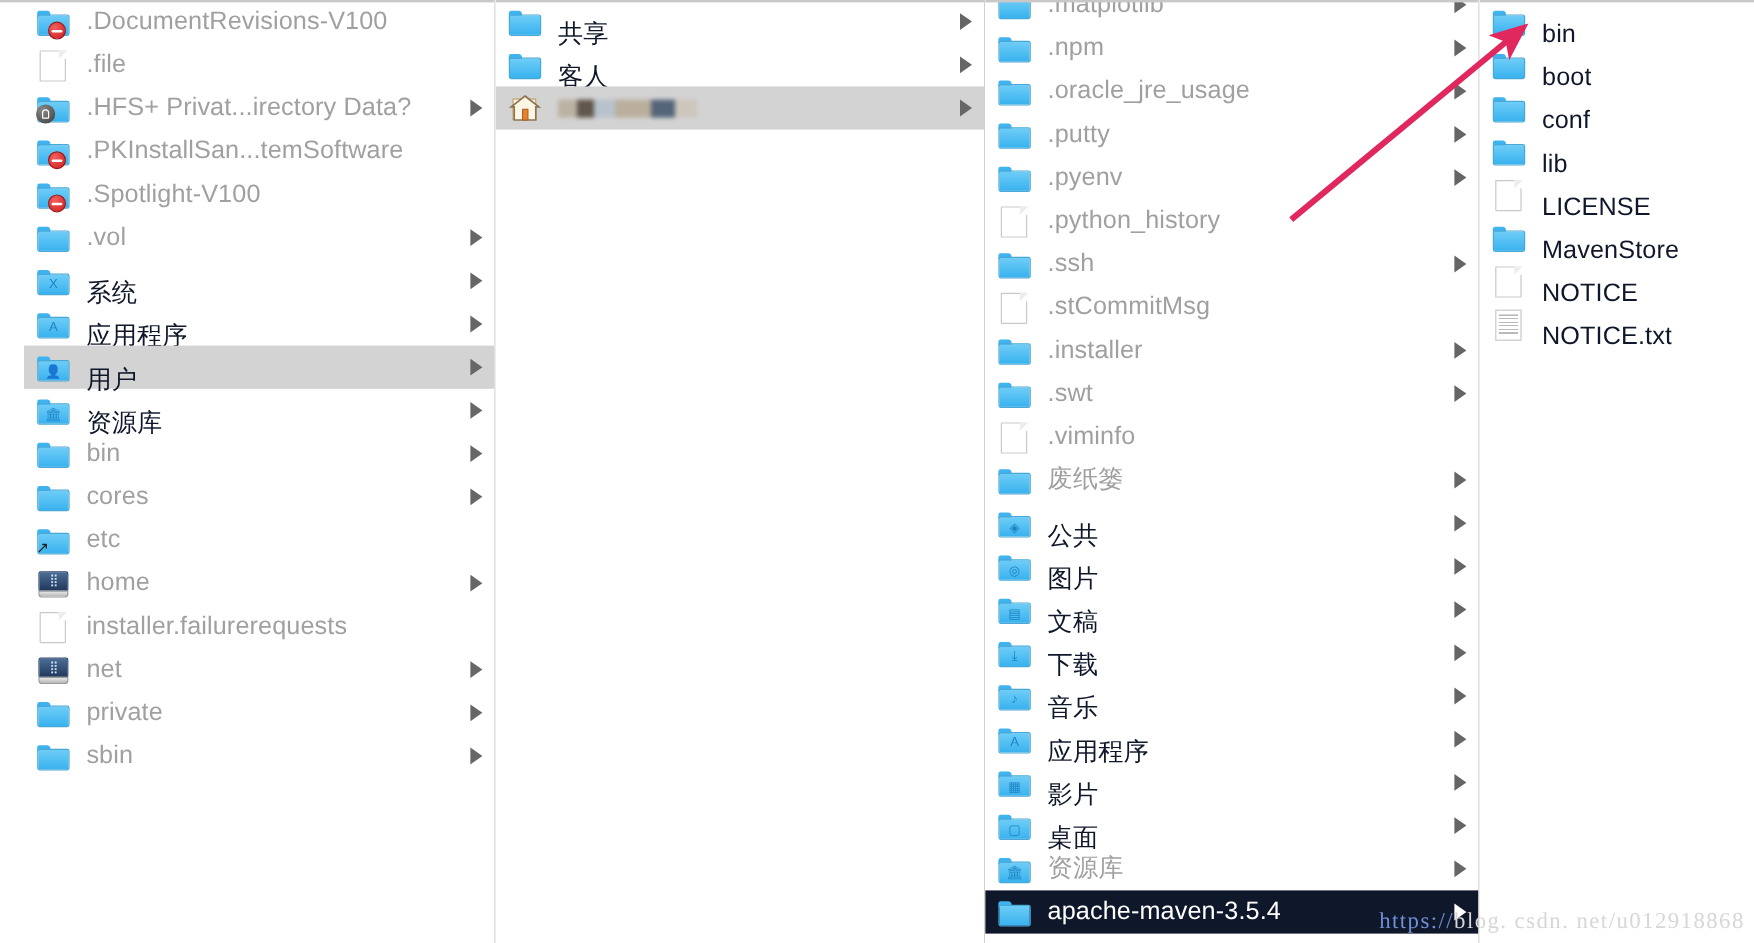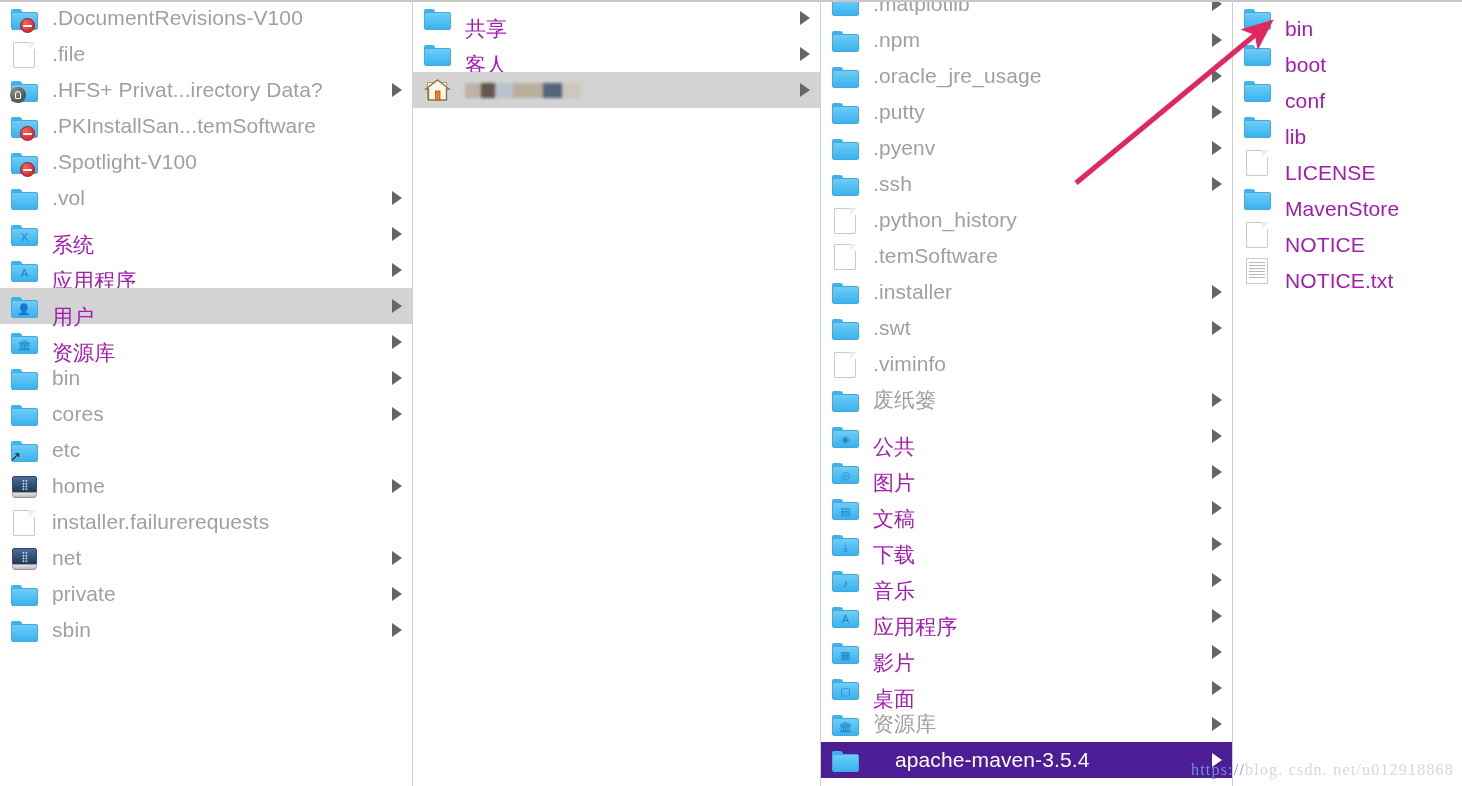--- a/index.html
+++ b/index.html
@@ -19,36 +19,36 @@
     background: #ffffff;
   }
   .column {
     position: relative;
     height: 786px;
     background: #ffffff;
     border-right: 1px solid #d0d0d0;
     box-sizing: border-box;
     overflow: hidden;
   }
-  .col-1 { width: 413px; }
+  .col-1 { width: 413px; padding-left: 20px; }
   .col-2 { width: 408px; }
   .col-3 { width: 412px; }
   .col-4 { width: 229px; border-right: none; }
 
   .row {
     height: 36px;
     display: flex;
     align-items: center;
     padding: 0 6px 0 10px;
     box-sizing: border-box;
     position: relative;
     white-space: nowrap;
   }
   .row.selected-gray { background: #d3d3d3; }
-  .row.selected-blue { background: #4c1d95; gap: 22px; }
+  .row.selected-blue { background: #0f172a; }
 
   .icon {
     width: 30px; height: 28px;
     flex: 0 0 30px;
     position: relative;
     margin-right: 12px;
   }
   
   .ic-folder::before {
     content: "";
@@ -222,21 +222,21 @@
   }
 
   .label {
     font-size: 21px;
     color: #a0a0a0;
     letter-spacing: 0.1px;
     line-height: 26px;
     overflow: hidden;
     text-overflow: ellipsis;
   }
-  .label.dark { color: #a21caf; margin-top: 21px; }
+  .label.dark { color: #0f172a; margin-top: 21px; }
   .label.white { color: #ffffff; }
 
   .chevron {
     position: absolute;
     right: 10px;
     top: 50%;
     transform: translateY(-50%);
     width: 0; height: 0;
     border-left: 10px solid #666666;
     border-top: 7px solid transparent;
@@ -256,21 +256,21 @@
     opacity: 0.95;
     vertical-align: middle;
   }
 
   
   #watermark {
     position: absolute;
     right: 8px;
     bottom: 7px;
     font-family: "Liberation Serif", "DejaVu Serif", serif;
-    font-size: 16px;
+    font-size: 19px;
     color: #d7d7d7;
     letter-spacing: 1.2px;
     z-index: 40;
     pointer-events: none;
     white-space: nowrap;
   }
   #watermark .on-blue { color: #6f8fd8; }
 
   
   #annotation-arrow {
@@ -447,31 +447,31 @@
         <span class="icon ic-folder"></span>
         <span class="label">.putty</span>
         <span class="chevron"></span>
       </div>
       <div class="row">
         <span class="icon ic-folder"></span>
         <span class="label">.pyenv</span>
         <span class="chevron"></span>
       </div>
       <div class="row">
-        <span class="icon ic-folder"></span>
-        <span class="label">.ssh</span>
-        <span class="chevron"></span>
-      </div>
-      <div class="row">
         <span class="icon ic-doc"></span>
         <span class="label">.python_history</span>
       </div>
       <div class="row">
+        <span class="icon ic-folder"></span>
+        <span class="label">.ssh</span>
+        <span class="chevron"></span>
+      </div>
+      <div class="row">
         <span class="icon ic-doc"></span>
-        <span class="label">.temSoftware</span>
+        <span class="label">.stCommitMsg</span>
       </div>
       <div class="row">
         <span class="icon ic-folder"></span>
         <span class="label">.installer</span>
         <span class="chevron"></span>
       </div>
       <div class="row">
         <span class="icon ic-folder"></span>
         <span class="label">.swt</span>
         <span class="chevron"></span>

